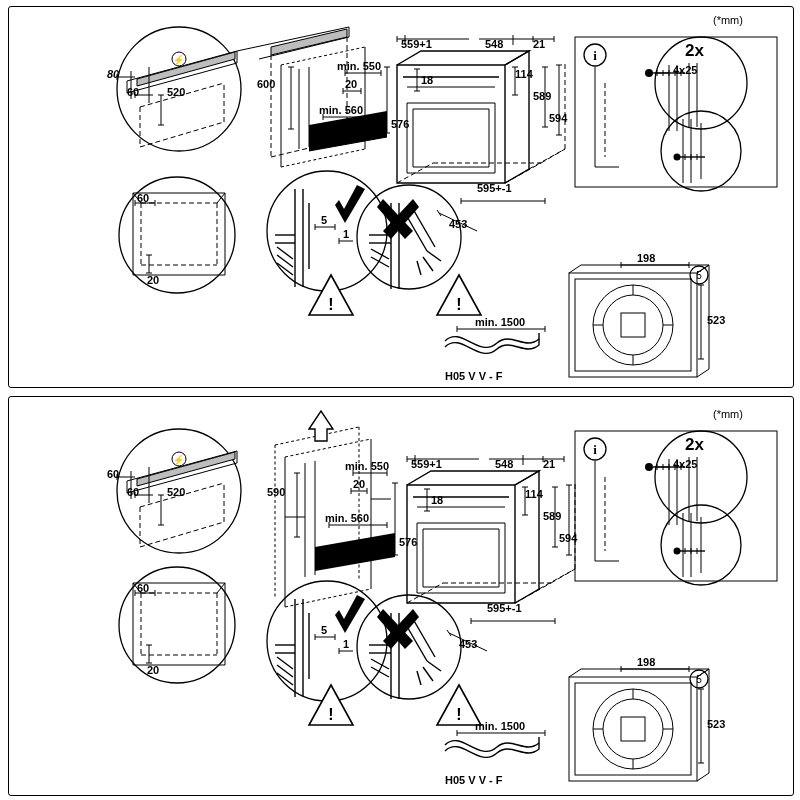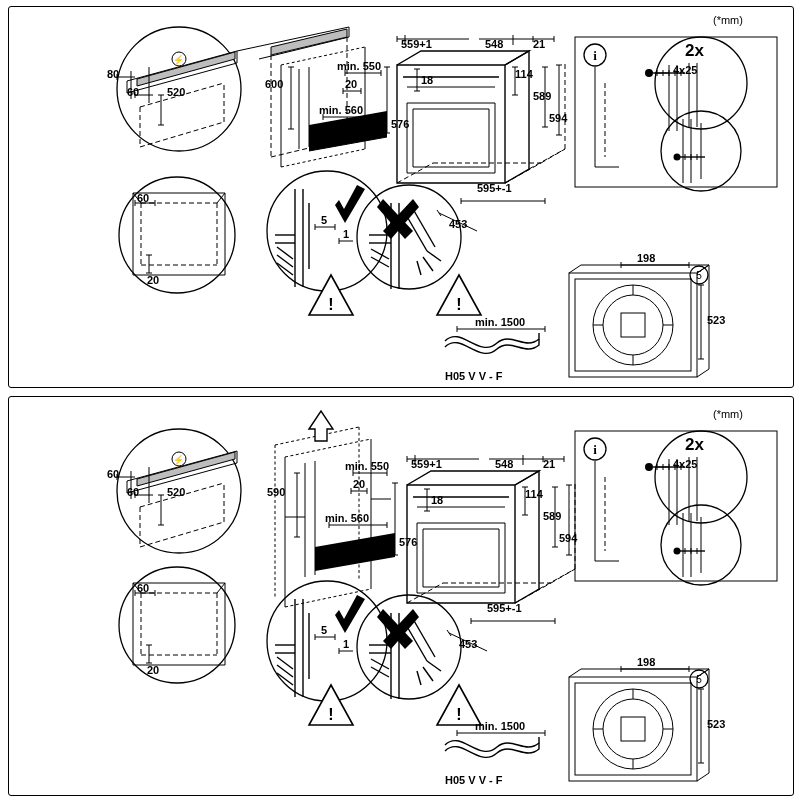--- a/index.html
+++ b/index.html
@@ -291,24 +291,24 @@
       <g class="ln thin">
         <path d="M692 278 L692 352"></path>
           <path d="M689 278 L695 278"></path>
           <path d="M689 352 L695 352"></path>
       </g>
       <circle class="circ" cx="690" cy="268" r="9"></circle>
       <text x="690" y="272" font-size="10" text-anchor="middle" font-family="Liberation Sans">5</text>
     </svg>
 
     <span class="lbl" style="left:704px;top:8px;">(*mm)</span>
-    <span class="lbl b" style="left:98px;top:62px;">80</span>
+    <span class="lbl b" style="left:98px;top:62px;font-style:italic;">80</span>
     <span class="lbl b" style="left:118px;top:80px;">60</span>
     <span class="lbl b" style="left:158px;top:80px;">520</span>
-    <span class="lbl b" style="left:256px;top:72px;">600</span>
+    <span class="lbl b" style="left:248px;top:72px;">600</span>
     <span class="lbl b" style="left:328px;top:54px;">min. 550</span>
     <span class="lbl b" style="left:336px;top:72px;">20</span>
     <span class="lbl b" style="left:310px;top:98px;">min. 560</span>
     <span class="lbl b" style="left:382px;top:112px;">576</span>
     <span class="lbl b" style="left:392px;top:32px;">559+1</span>
     <span class="lbl b" style="left:476px;top:32px;">548</span>
     <span class="lbl b" style="left:524px;top:32px;">21</span>
     <span class="lbl b" style="left:412px;top:68px;">18</span>
     <span class="lbl b" style="left:506px;top:62px;">114</span>
     <span class="lbl b" style="left:524px;top:84px;">589</span>

